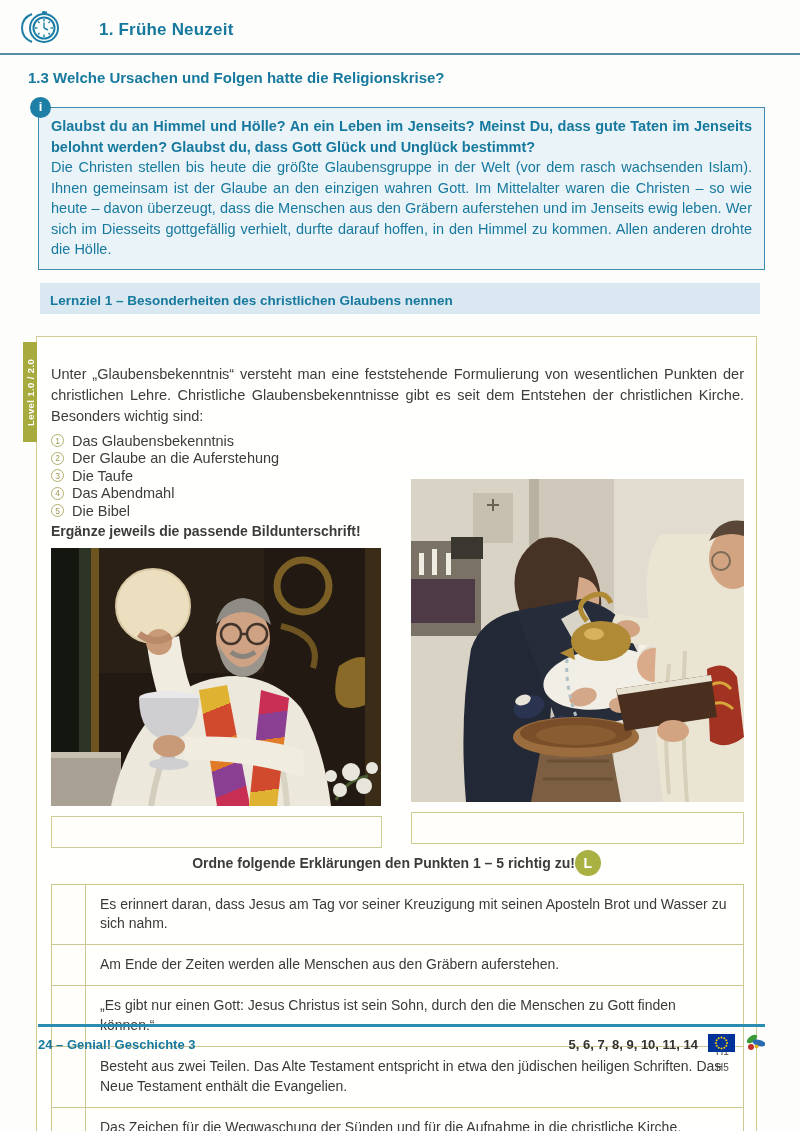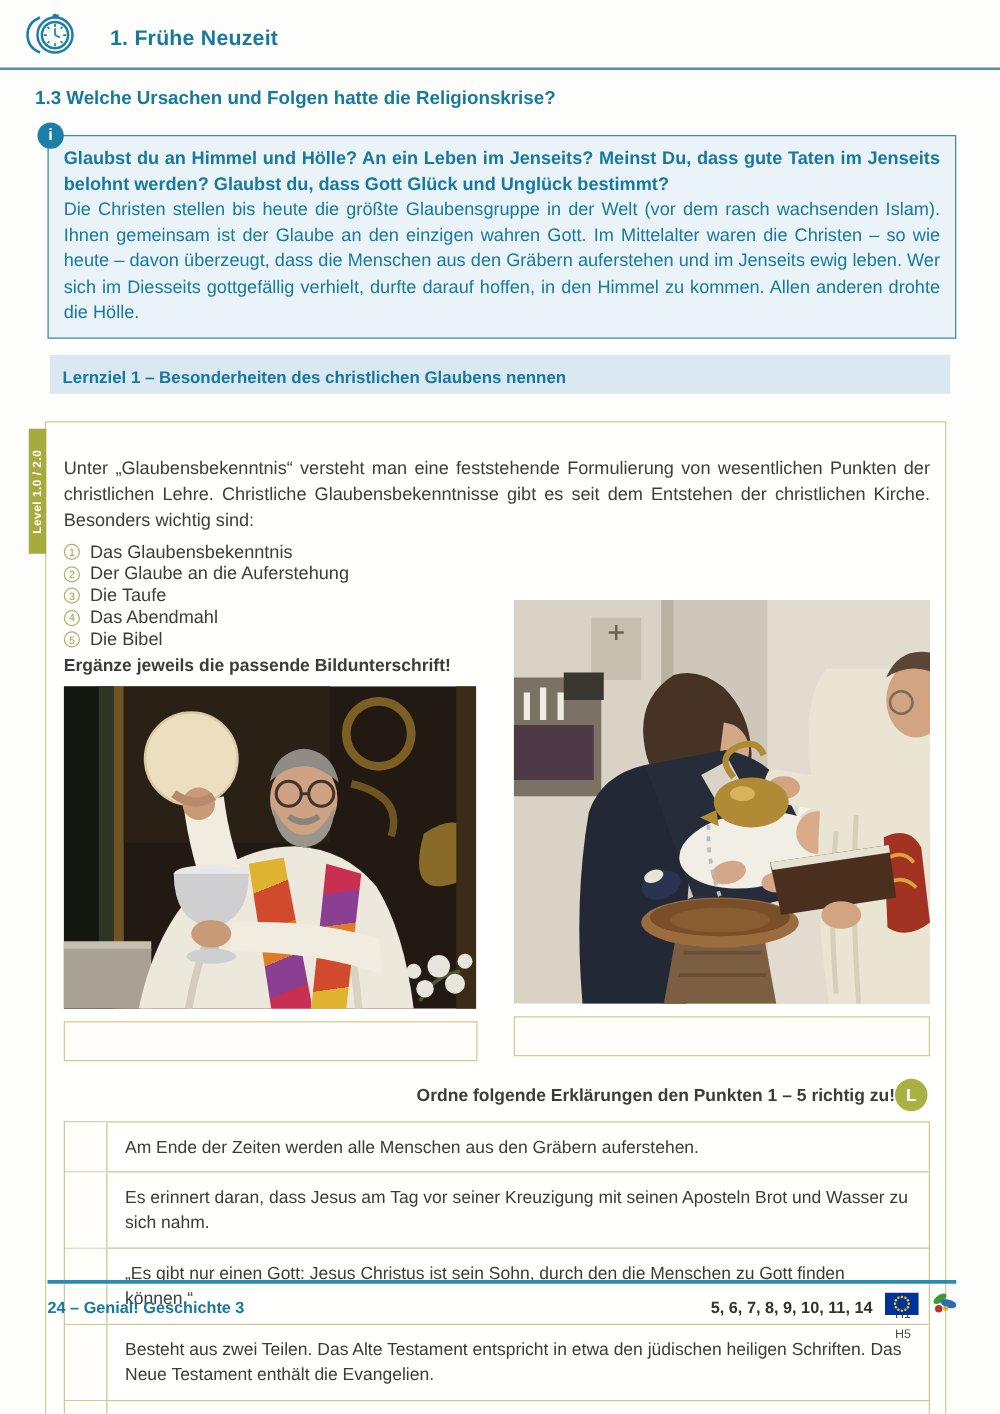--- a/index.html
+++ b/index.html
@@ -4,21 +4,21 @@
 <style>
   * { margin:0; padding:0; box-sizing:border-box; }
   html,body { width:800px; }
   body {
     width:800px; height:1131px; position:relative; overflow:hidden;
     background:#fdfdfc; color:#3c3c3b;
     font-family:"Liberation Sans", sans-serif;
   }
   
   .chapter-header { display:flex; align-items:center; padding:10px 0 0 18px; }
-  .chapter-title { color:#17799e; font-size:17px; font-weight:bold; margin-left:24px; letter-spacing:.2px; }
+  .chapter-title { color:#17799e; font-size:17px; font-weight:bold; margin-left:35px; letter-spacing:.2px; }
   .header-rule { height:2px; background:#5a8da1; margin-top:3px; }
   .section-title { color:#17799e; font-size:15px; font-weight:bold; margin:14px 0 0 28px; }
 
   
   .info-box {
     position:relative; margin:21px 35px 0 38px; width:727px;
     border:1px solid #3d8cab; background:#eaf3f8;
     padding:8px 12px 9px 12px; color:#17799e;
     font-size:14.5px; line-height:1.42; text-align:justify;
   }
@@ -65,21 +65,21 @@
 
   .columns { display:flex; gap:29px; margin-top:2px; }
   .col-left { width:333px; }
   .col-right { width:333px; }
   .photo { display:block; }
   .photo svg { display:block; }
   .photo-left { margin-top:9px; }
   .photo-right { margin-top:50px; }
   .caption-box { height:32px; border:1px solid #cfcc96; background:#fffefb; margin-top:10px; }
 
-  .match-row { display:flex; align-items:center; justify-content:flex-end; margin-top:14px; }
+  .match-row { display:flex; align-items:center; justify-content:center; margin-top:2px; }
   .match-row .bold-instruction { margin-top:0; }
   .l-badge {
     width:26px; height:26px; border-radius:50%; background:#aab143; color:#fff;
     font-size:14px; font-weight:bold; display:flex; align-items:center; justify-content:center; margin-right:2px;
   }
 
   .match-table { border:1px solid #cbc892; margin-top:8px; }
   .t-row { display:flex; }
   .t-row + .t-row { border-top:1px solid #cbc892; }
   .t-answer { width:34px; border-right:1px solid #cbc892; background:#fffefb; }
@@ -302,25 +302,25 @@
   </div>
 
   <div class="match-row">
     <p class="bold-instruction">Ordne folgende Erklärungen den Punkten 1 – 5 richtig zu!</p>
     <span class="l-badge">L</span>
   </div>
 
   <div class="match-table">
     <div class="t-row">
       <div class="t-answer"></div>
+      <div class="t-text">Es erinnert daran, dass Jesus am Tag vor seiner Kreuzigung mit seinen Aposteln Brot und Wasser zu sich nahm.</div>
+    </div>
+    <div class="t-row">
+      <div class="t-answer"></div>
       <div class="t-text">Am Ende der Zeiten werden alle Menschen aus den Gräbern auferstehen.</div>
-    </div>
-    <div class="t-row">
-      <div class="t-answer"></div>
-      <div class="t-text">Es erinnert daran, dass Jesus am Tag vor seiner Kreuzigung mit seinen Aposteln Brot und Wasser zu sich nahm.</div>
     </div>
     <div class="t-row">
       <div class="t-answer"></div>
       <div class="t-text">„Es gibt nur einen Gott: Jesus Christus ist sein Sohn, durch den die Menschen zu Gott finden können.“</div>
     </div>
     <div class="t-row">
       <div class="t-answer"></div>
       <div class="t-text">Besteht aus zwei Teilen. Das Alte Testament entspricht in etwa den jüdischen heiligen Schriften. Das Neue Testament enthält die Evangelien.</div>
     </div>
     <div class="t-row">

